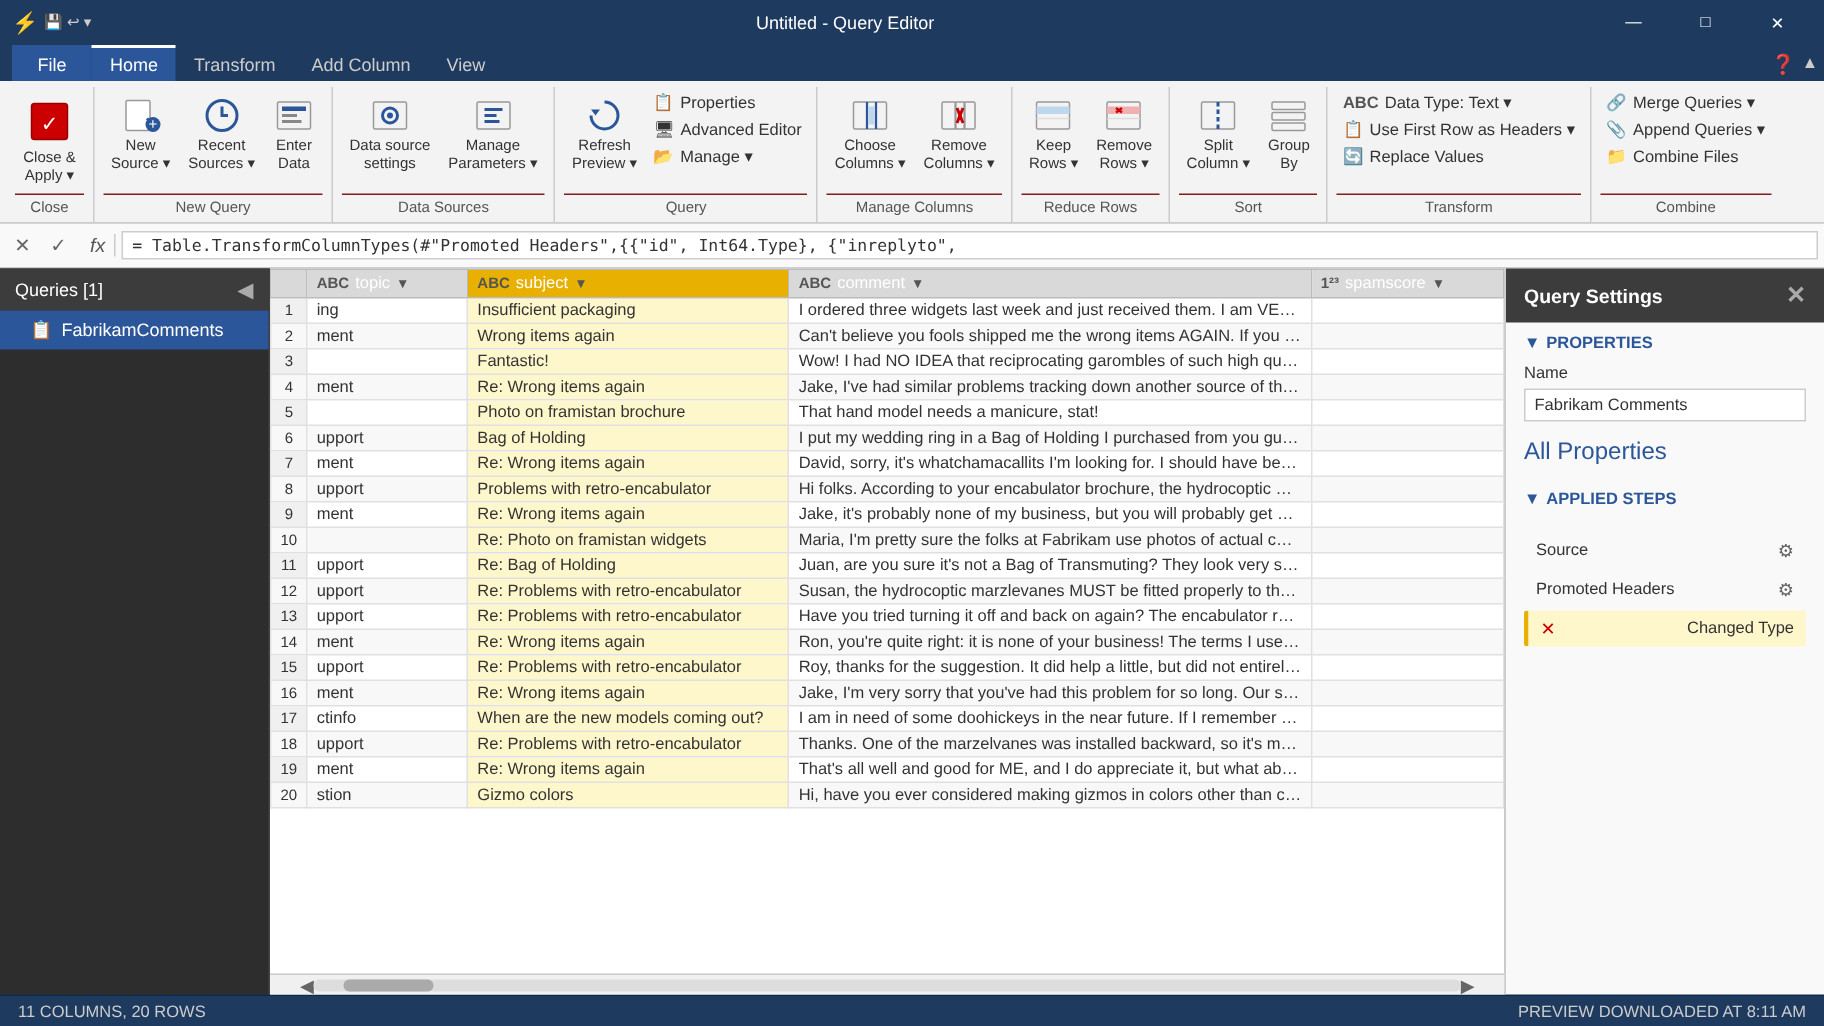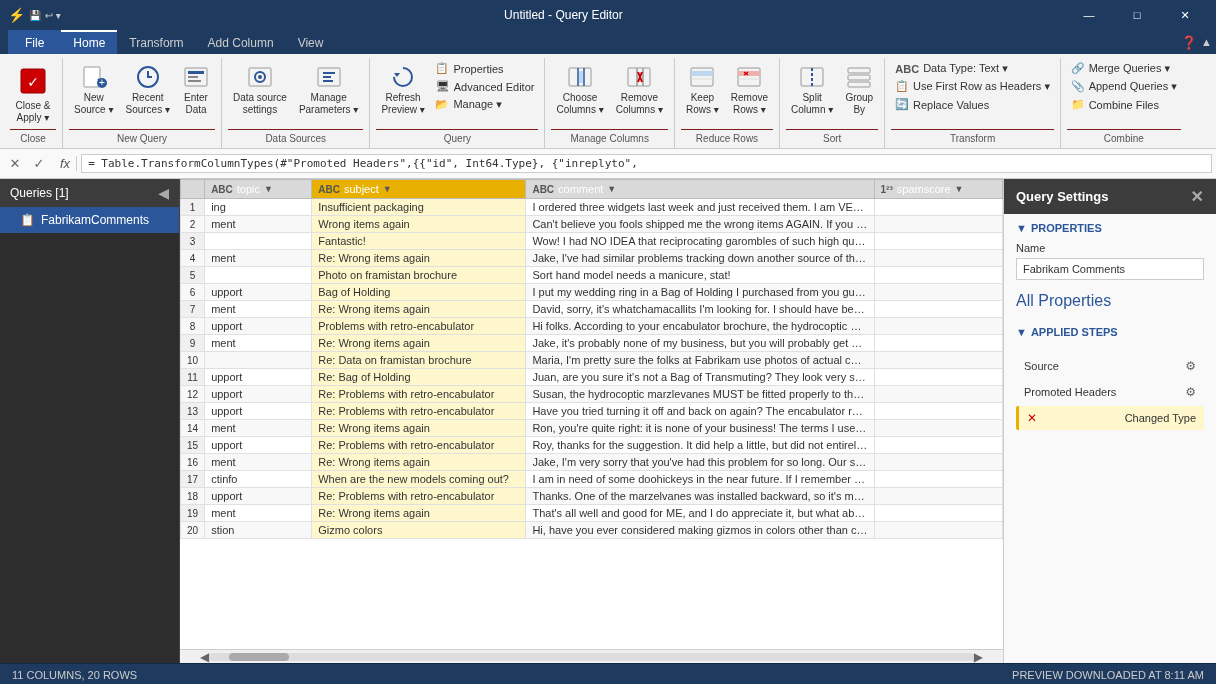--- a/index.html
+++ b/index.html
@@ -426,21 +426,21 @@
               <td class="row-num">4</td>
               <td style="max-width: 80px;">ment</td>
               <td style="background: rgb(255, 247, 204); max-width: 160px;">Re: Wrong items again</td>
               <td style="max-width: 260px;">Jake, I've had similar problems tracking down another source of thinga...</td>
               <td style="min-width: 80px;"></td>
             </tr>
             <tr>
               <td class="row-num">5</td>
               <td style="max-width: 80px;"></td>
               <td style="background: rgb(255, 247, 204); max-width: 160px;">Photo on framistan brochure</td>
-              <td style="max-width: 260px;">Sort hand model needs a manicure, stat!</td>
+              <td style="max-width: 260px;">That hand model needs a manicure, stat!</td>
               <td style="min-width: 80px;"></td>
             </tr>
             <tr>
               <td class="row-num">6</td>
               <td style="max-width: 80px;">upport</td>
               <td style="background: rgb(255, 247, 204); max-width: 160px;">Bag of Holding</td>
               <td style="max-width: 260px;">I put my wedding ring in a Bag of Holding I purchased from you guys (f...</td>
               <td style="min-width: 80px;"></td>
             </tr>
             <tr>
@@ -460,21 +460,21 @@
             <tr>
               <td class="row-num">9</td>
               <td style="max-width: 80px;">ment</td>
               <td style="background: rgb(255, 247, 204); max-width: 160px;">Re: Wrong items again</td>
               <td style="max-width: 260px;">Jake, it's probably none of my business, but you will probably get a bet...</td>
               <td style="min-width: 80px;"></td>
             </tr>
             <tr>
               <td class="row-num">10</td>
               <td style="max-width: 80px;"></td>
-              <td style="background: rgb(255, 247, 204); max-width: 160px;">Re: Data on framistan brochure</td>
+              <td style="background: rgb(255, 247, 204); max-width: 160px;">Re: Photo on framistan widgets</td>
               <td style="max-width: 260px;">Maria, I'm pretty sure the folks at Fabrikam use photos of actual custo...</td>
               <td style="min-width: 80px;"></td>
             </tr>
             <tr>
               <td class="row-num">11</td>
               <td style="max-width: 80px;">upport</td>
               <td style="background: rgb(255, 247, 204); max-width: 160px;">Re: Bag of Holding</td>
               <td style="max-width: 260px;">Juan, are you sure it's not a Bag of Transmuting? They look very simila...</td>
               <td style="min-width: 80px;"></td>
             </tr>

